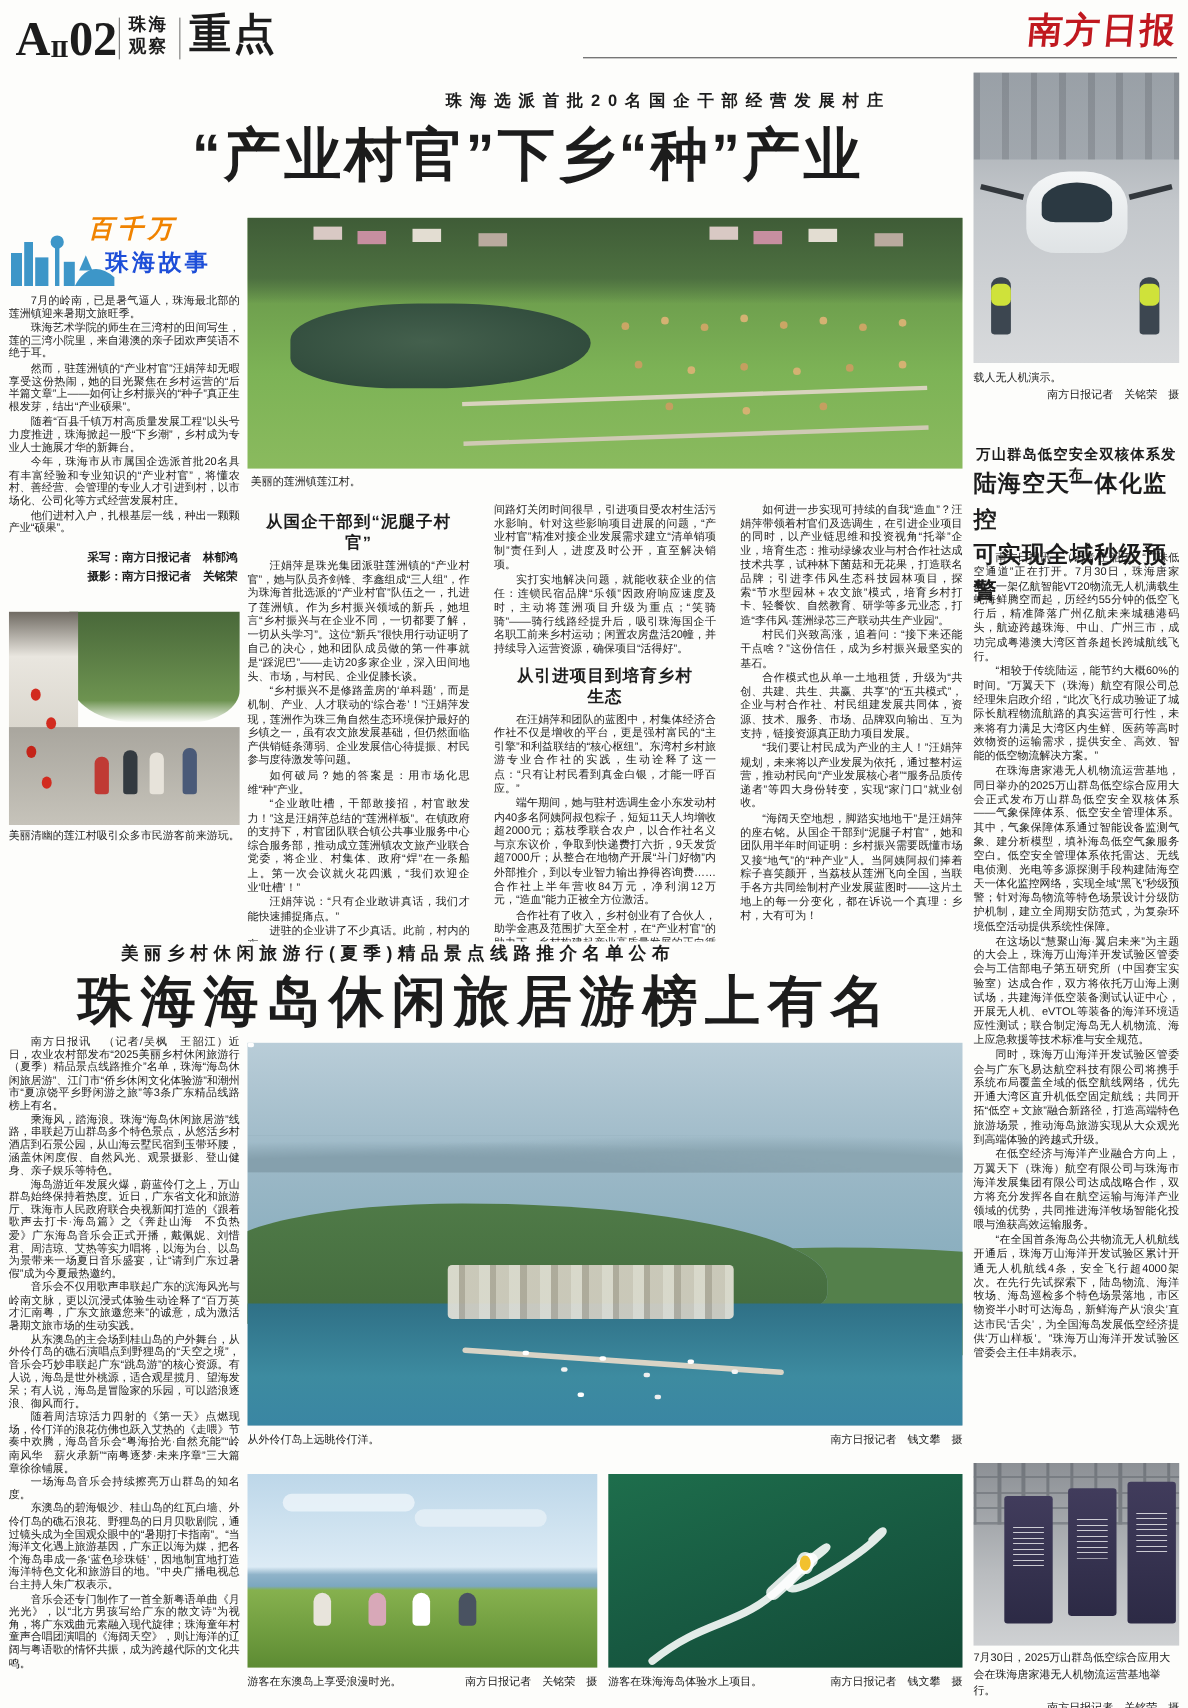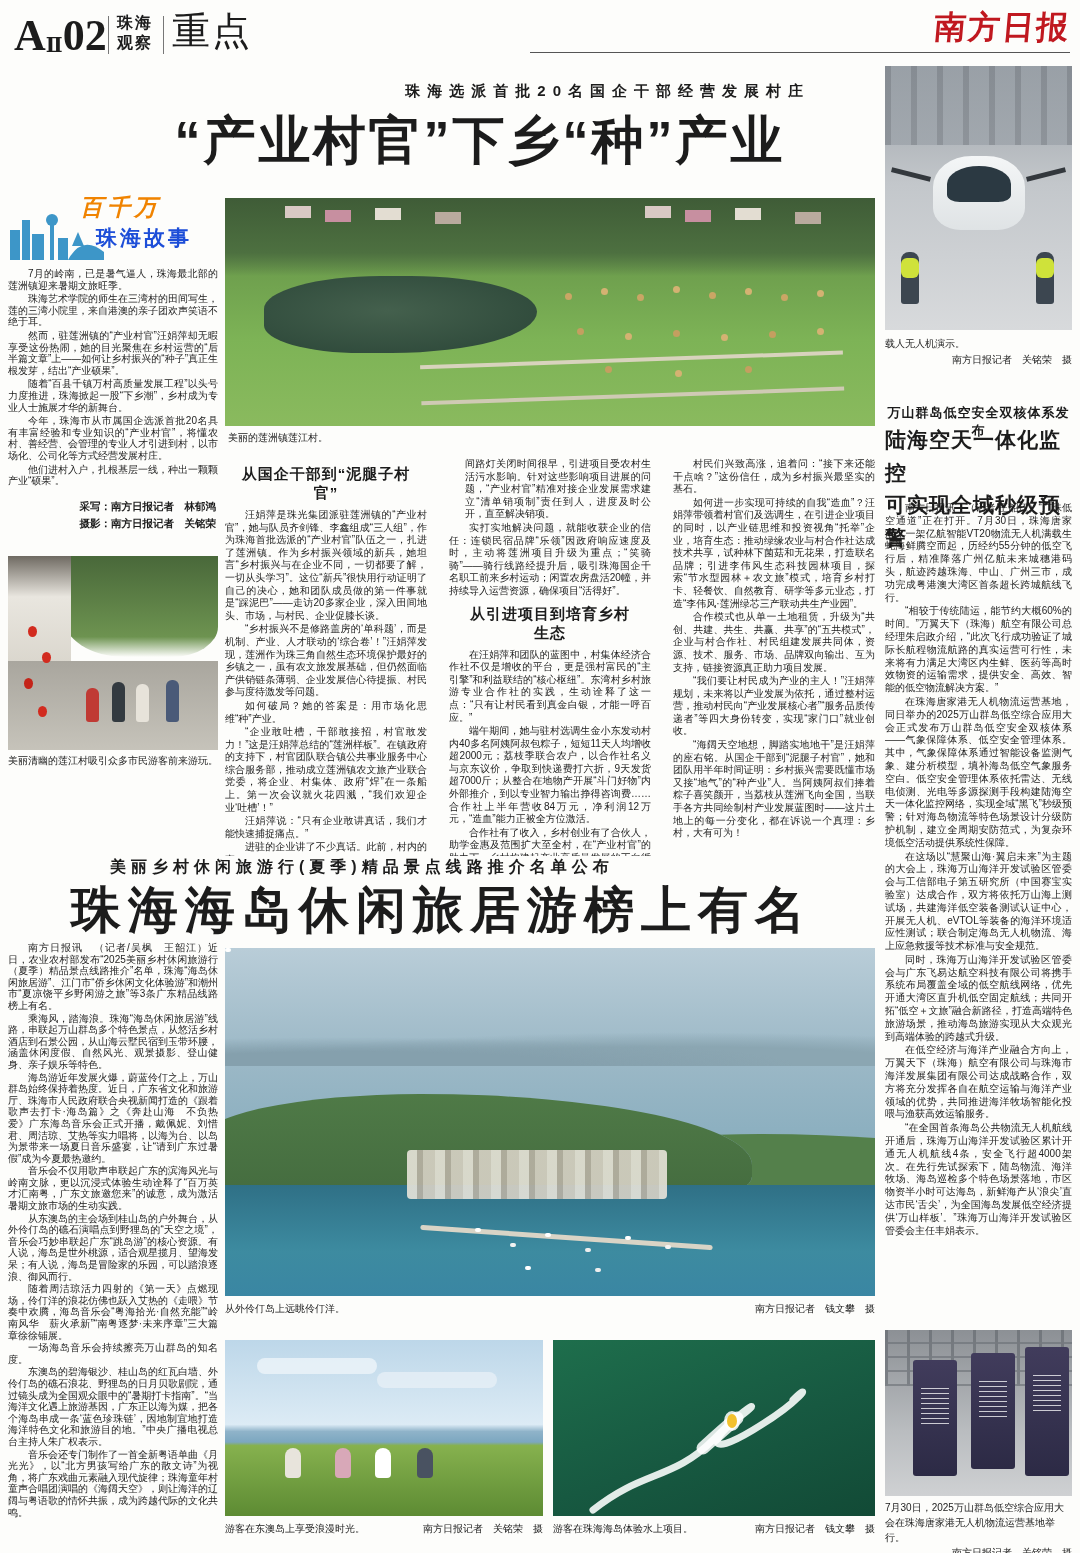--- a/index.html
+++ b/index.html
@@ -5,21 +5,21 @@
   * { margin:0; padding:0; box-sizing:border-box; }
   body { background:#e8e8e6; font-family:"Liberation Sans","DejaVu Sans",sans-serif; }
   .page { position:relative; width:1080px; height:1553px; margin:0 auto; background:#fdfdfb; color:#1c1c1c; overflow:hidden; }
 
   
   .pagecode { position:absolute; left:14px; top:10px; font-family:"Liberation Serif","DejaVu Serif",serif; font-weight:bold; }
   .pagecode .big { font-size:44px; }
   .pagecode .roman { font-size:20px; vertical-align:-2px; }
   .vrule { position:absolute; top:16px; width:1px; height:38px; background:#777; }
   .secname { position:absolute; left:117px; top:13px; font-size:16px; font-weight:bold; line-height:1.25; letter-spacing:2px; }
-  .keyword { position:absolute; left:172px; top:6px; font-size:38px; font-weight:400; letter-spacing:2px; }
+  .keyword { position:absolute; left:172px; top:6px; font-size:38px; font-weight:700; letter-spacing:2px; }
   .credits { position:absolute; left:256px; top:13px; font-size:10.5px; color:#333; line-height:1.75; }
   .masthead { position:absolute; right:10px; top:6px; font-family:"Liberation Serif","DejaVu Serif",serif; font-size:32px; font-weight:900; color:#c0181f; transform:skewX(-5deg); letter-spacing:2px; }
   .hrule { position:absolute; left:530px; top:52px; width:540px; height:1px; background:#555; }
 
   
   .s1-kicker { position:absolute; left:150px; top:82px; width:660px; text-align:right; font-size:15px; font-weight:bold; letter-spacing:7px; }
   .s1-headline { position:absolute; left:80px; top:106px; width:800px; text-align:center; font-size:52px; font-weight:900; letter-spacing:3px; }
 
   
   .badge { position:absolute; left:8px; top:194px; width:210px; height:70px; }
@@ -81,21 +81,21 @@
 
   .expophoto { position:absolute; left:885px; top:1330px; width:187px; height:166px;
     background:linear-gradient(180deg,#8c9095 0%,#b9bcbf 60%,#cfd1d3 100%); }
   .ex-truss { position:absolute; left:0; top:0; width:100%; height:34%; background:repeating-linear-gradient(90deg,#62676d 0 3px,transparent 3px 22px),repeating-linear-gradient(0deg,#6a6f75 0 2px,transparent 2px 14px); opacity:.6; }
   .ex-banner { position:absolute; top:18%; width:44px; height:70%; background:linear-gradient(180deg,#413c5c 0%,#2c2a45 100%); border-radius:3px; }
   .ex-banner i { display:block; margin:26px 8px 0; height:38px; background:repeating-linear-gradient(0deg,rgba(255,255,255,.75) 0 1px,transparent 1px 5px); }
 
   
   .cols { position:absolute; top:458px; height:398px; width:202px; overflow:hidden; }
   .cols p { font-size:10px; line-height:1.26; text-align:justify; text-indent:2em; margin:0 0 1px; }
-  .cols p.cont { text-indent:0;margin-left:16px; }
+  .cols p.cont { text-indent:0; }
   .cols h4 { font-size:15px; font-weight:900; text-align:center; letter-spacing:1px; margin:7px 16px 6px; }
   .mp-cap { position:absolute; left:228px; top:431px; width:420px; font-size:10px; color:#222; }
 
   
   .s2-kicker { position:absolute; left:110px; top:857px; width:660px; text-align:left; font-size:16px; font-weight:bold; letter-spacing:5px; }
   .s2-headline { position:absolute; left:8px; top:877px; width:867px; text-align:center; font-size:50px; font-weight:900; letter-spacing:7px; }
   .s2-col { position:absolute; left:8px; top:942px; width:210px; height:606px; overflow:hidden; font-size:10px; line-height:1.16; text-align:justify; }
   .s2-col p { text-indent:2em; margin:0 0 1px; }
   .caprow { position:absolute; display:flex; justify-content:space-between; font-size:10px; color:#222; }
 
@@ -191,22 +191,22 @@
     </div>
   <div class="cols" style="left:449px">
       <p class="cont">间路灯关闭时间很早，引进项目受农村生活污水影响。针对这些影响项目进展的问题，“产业村官”精准对接企业发展需求建立“清单销项制”责任到人，进度及时公开，直至解决销项。</p>
       <p>实打实地解决问题，就能收获企业的信任：连锁民宿品牌“乐领”因政府响应速度及时，主动将莲洲项目升级为重点；“笑骑骑”——骑行线路经提升后，吸引珠海国企千名职工前来乡村运动；闲置农房盘活20幢，并持续导入运营资源，确保项目“活得好”。</p>
       <h4>从引进项目到培育乡村生态</h4>
       <p>在汪娟萍和团队的蓝图中，村集体经济合作社不仅是增收的平台，更是强村富民的“主引擎”和利益联结的“核心枢纽”。东湾村乡村旅游专业合作社的实践，生动诠释了这一点：“只有让村民看到真金白银，才能一呼百应。”</p>
       <p>端午期间，她与驻村选调生金小东发动村内40多名阿姨阿叔包粽子，短短11天人均增收超2000元；荔枝季联合农户，以合作社名义与京东议价，争取到快递费打六折，9天发货超7000斤；从整合在地物产开展“斗门好物”内外部推介，到以专业智力输出挣得咨询费……合作社上半年营收84万元，净利润12万元，“造血”能力正被全方位激活。</p>
       <p>合作社有了收入，乡村创业有了合伙人，助学金惠及范围扩大至全村，在“产业村官”的助力下，乡村构建起产业高质量发展的正向循环。</p>
     </div>
   <div class="cols" style="left:673px">
+      <p>如何进一步实现可持续的自我“造血”？汪娟萍带领着村官们及选调生，在引进企业项目的同时，以产业链思维和投资视角“托举”企业，培育生态：推动绿缘农业与村合作社达成技术共享，试种林下菌菇和无花果，打造联名品牌；引进李伟风生态科技园林项目，探索“节水型园林＋农文旅”模式，培育乡村打卡、轻餐饮、自然教育、研学等多元业态，打造“李伟风·莲洲绿芯三产联动共生产业园”。</p>
       <p>村民们兴致高涨，追着问：“接下来还能干点啥？”这份信任，成为乡村振兴最坚实的基石。</p>
-      <p>如何进一步实现可持续的自我“造血”？汪娟萍带领着村官们及选调生，在引进企业项目的同时，以产业链思维和投资视角“托举”企业，培育生态：推动绿缘农业与村合作社达成技术共享，试种林下菌菇和无花果，打造联名品牌；引进李伟风生态科技园林项目，探索“节水型园林＋农文旅”模式，培育乡村打卡、轻餐饮、自然教育、研学等多元业态，打造“李伟风·莲洲绿芯三产联动共生产业园”。</p>
       <p>合作模式也从单一土地租赁，升级为“共创、共建、共生、共赢、共享”的“五共模式”，企业与村合作社、村民组建发展共同体，资源、技术、服务、市场、品牌双向输出、互为支持，链接资源真正助力项目发展。</p>
       <p>“我们要让村民成为产业的主人！”汪娟萍规划，未来将以产业发展为依托，通过整村运营，推动村民向“产业发展核心者”“服务品质传递者”等四大身份转变，实现“家门口”就业创收。</p>
       <p>“海阔天空地想，脚踏实地地干”是汪娟萍的座右铭。从国企干部到“泥腿子村官”，她和团队用半年时间证明：乡村振兴需要既懂市场又接“地气”的“种产业”人。当阿姨阿叔们捧着粽子喜笑颜开，当荔枝从莲洲飞向全国，当联手各方共同绘制村产业发展蓝图时——这片土地上的每一分变化，都在诉说一个真理：乡村，大有可为！</p>
     </div>
 
   <div class="s2-kicker">美丽乡村休闲旅游行(夏季)精品景点线路推介名单公布</div>
   <div class="s2-headline">珠海海岛休闲旅居游榜上有名</div>
   <div class="s2-col">
       <p>南方日报讯　（记者/吴枫　王韶江）近日，农业农村部发布“2025美丽乡村休闲旅游行（夏季）精品景点线路推介”名单，珠海“海岛休闲旅居游”、江门市“侨乡休闲文化体验游”和潮州市“夏凉饶平乡野闲游之旅”等3条广东精品线路榜上有名。</p>
       <p>乘海风，踏海浪。珠海“海岛休闲旅居游”线路，串联起万山群岛多个特色景点，从悠活乡村酒店到石景公园，从山海云墅民宿到玉带环腰，涵盖休闲度假、自然风光、观景摄影、登山健身、亲子娱乐等特色。</p>

